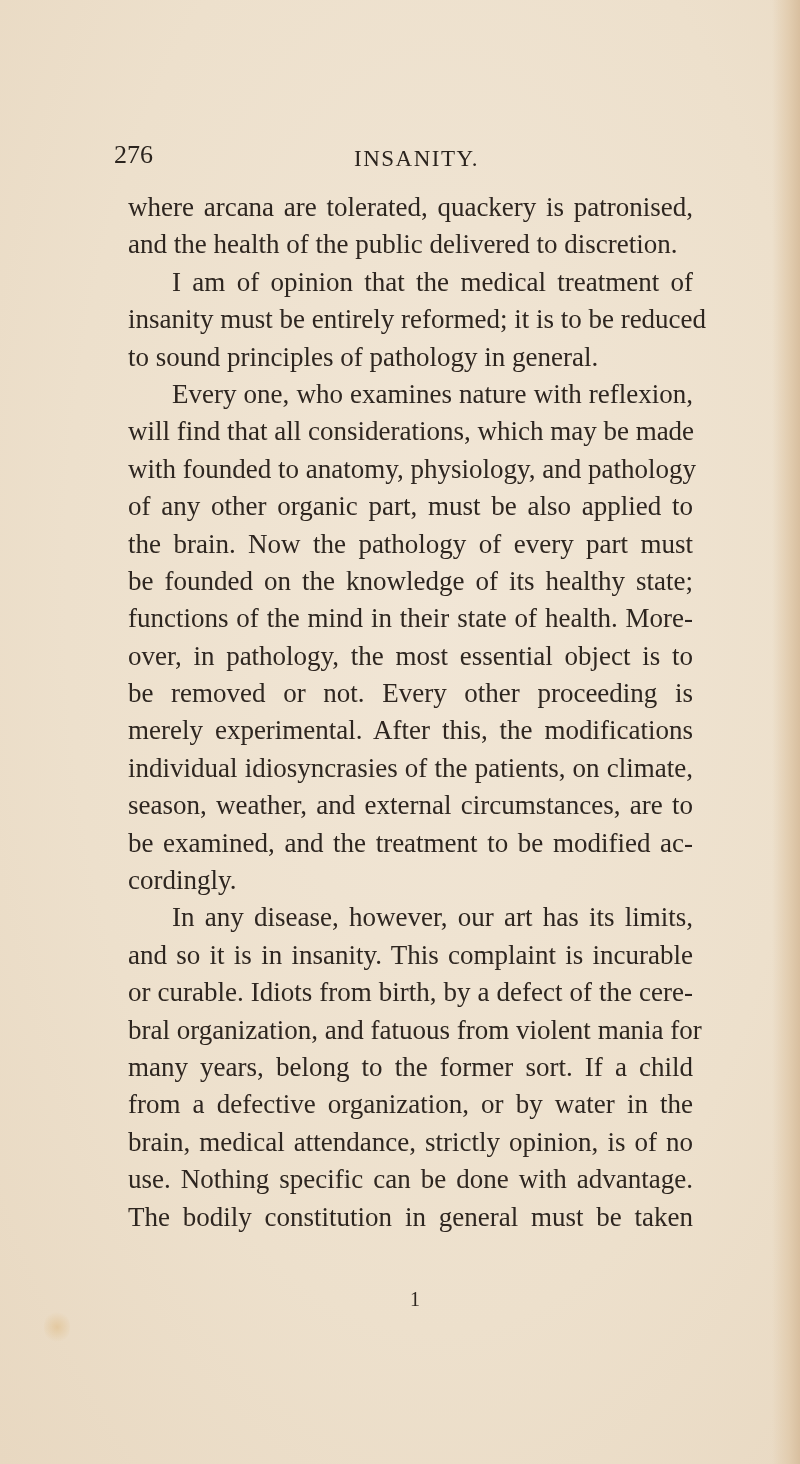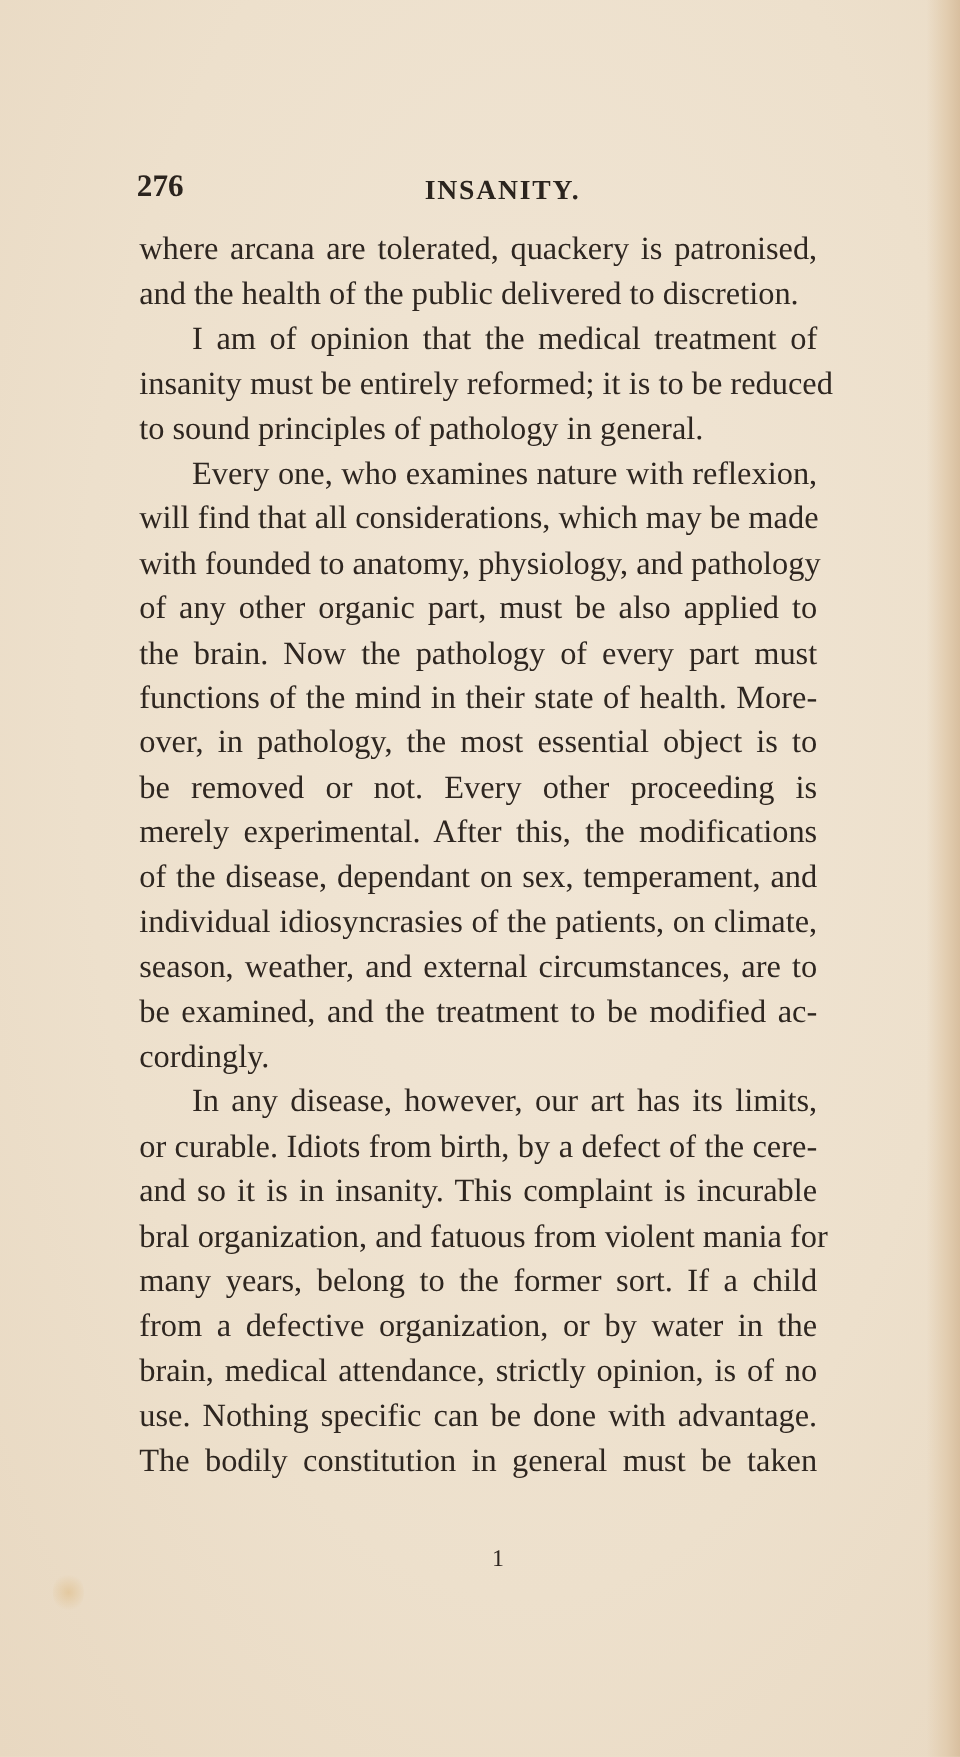--- a/index.html
+++ b/index.html
@@ -34,41 +34,40 @@
       width: 26px; height: 34px;
       border-radius: 50%;
       background: radial-gradient(circle, rgba(222,186,130,0.55) 0%, rgba(222,186,130,0) 70%);
     }
     .running-head {
       position: absolute;
       left: 114px;
       top: 140px;
       width: 560px;
       height: 30px;
-      font-weight: bold;
     }
     .folio {
       position: absolute;
       left: 0;
       top: 0;
       font-size: 26px;
       color: #2b241e;
       letter-spacing: 0px;
     }
     .head-title {
       position: absolute;
       left: 240px;
       top: 6px;
       font-size: 23px;
       letter-spacing: 1.5px;
       color: #2b241e;
     }
     .body-text {
       position: absolute;
-      left: 116px;
+      left: 128px;
       top: 189px;
       width: 565px;
     }
     .line {
       display: block;
       height: 37.4px;
       line-height: 37.4px;
       font-size: 27px;
       white-space: nowrap;
       text-align: justify;
@@ -105,32 +104,32 @@
       <span class="line">where arcana are tolerated, quackery is patronised,</span>
       <span class="line last">and the health of the public delivered to discretion.</span>
       <span class="line indent">I am of opinion that the medical treatment of</span>
       <span class="line">insanity must be entirely reformed; it is to be reduced</span>
       <span class="line last">to sound principles of pathology in general.</span>
       <span class="line indent">Every one, who examines nature with reflexion,</span>
       <span class="line">will find that all considerations, which may be made</span>
       <span class="line">with founded to anatomy, physiology, and pathology</span>
       <span class="line">of any other organic part, must be also applied to</span>
       <span class="line">the brain. Now the pathology of every part must</span>
+      <span class="line">be founded on the knowledge of its healthy state;</span>
       <span class="line">functions of the mind in their state of health. More-</span>
       <span class="line">over, in pathology, the most essential object is to</span>
       <span class="line">be removed or not. Every other proceeding is</span>
       <span class="line">merely experimental. After this, the modifications</span>
-      <span class="line">of the disease, dependant on sex, temperament, and</span>
       <span class="line">individual idiosyncrasies of the patients, on climate,</span>
       <span class="line">season, weather, and external circumstances, are to</span>
       <span class="line">be examined, and the treatment to be modified ac-</span>
       <span class="line last">cordingly.</span>
       <span class="line indent">In any disease, however, our art has its limits,</span>
+      <span class="line">and so it is in insanity. This complaint is incurable</span>
       <span class="line">or curable. Idiots from birth, by a defect of the cere-</span>
-      <span class="line">and so it is in insanity. This complaint is incurable</span>
       <span class="line">bral organization, and fatuous from violent mania for</span>
       <span class="line">many years, belong to the former sort. If a child</span>
       <span class="line">from a defective organization, or by water in the</span>
       <span class="line">brain, medical attendance, strictly opinion, is of no</span>
       <span class="line">use. Nothing specific can be done with advantage.</span>
       <span class="line">The bodily constitution in general must be taken</span>
     </div>
 
   <div class="signature">1</div>
 </div>

